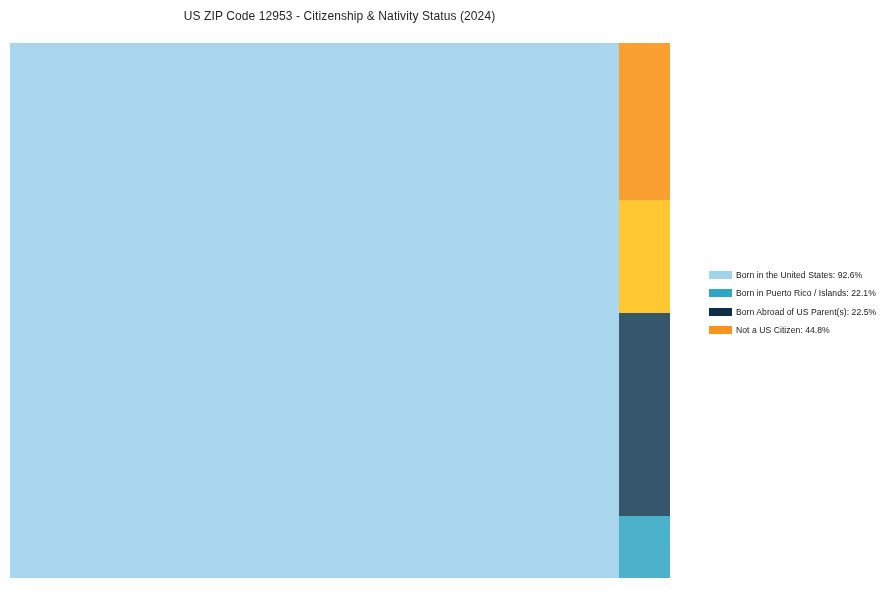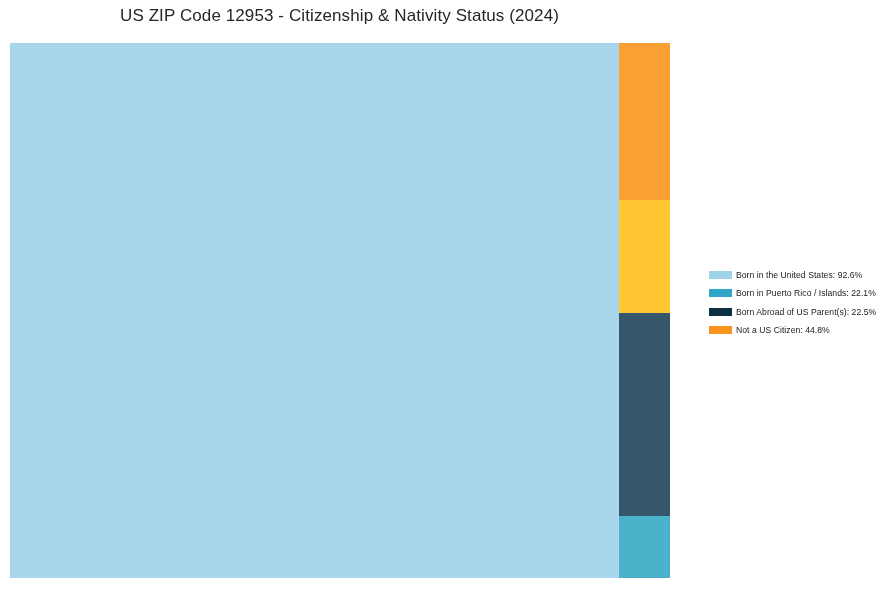--- a/index.html
+++ b/index.html
@@ -21,21 +21,21 @@
     overflow: hidden;
   }
 
   
   #chart-title {
     position: absolute;
     left: 0;
     top: 9px;
     width: 679px;           
     text-align: center;
-    font-size: 17px;
+    font-size: 12px;
     line-height: 14px;
     color: #262626;
     letter-spacing: 0.1px;
     white-space: nowrap;
   }
 
   
   #plot-area {
     position: absolute;
     left: 10px;

